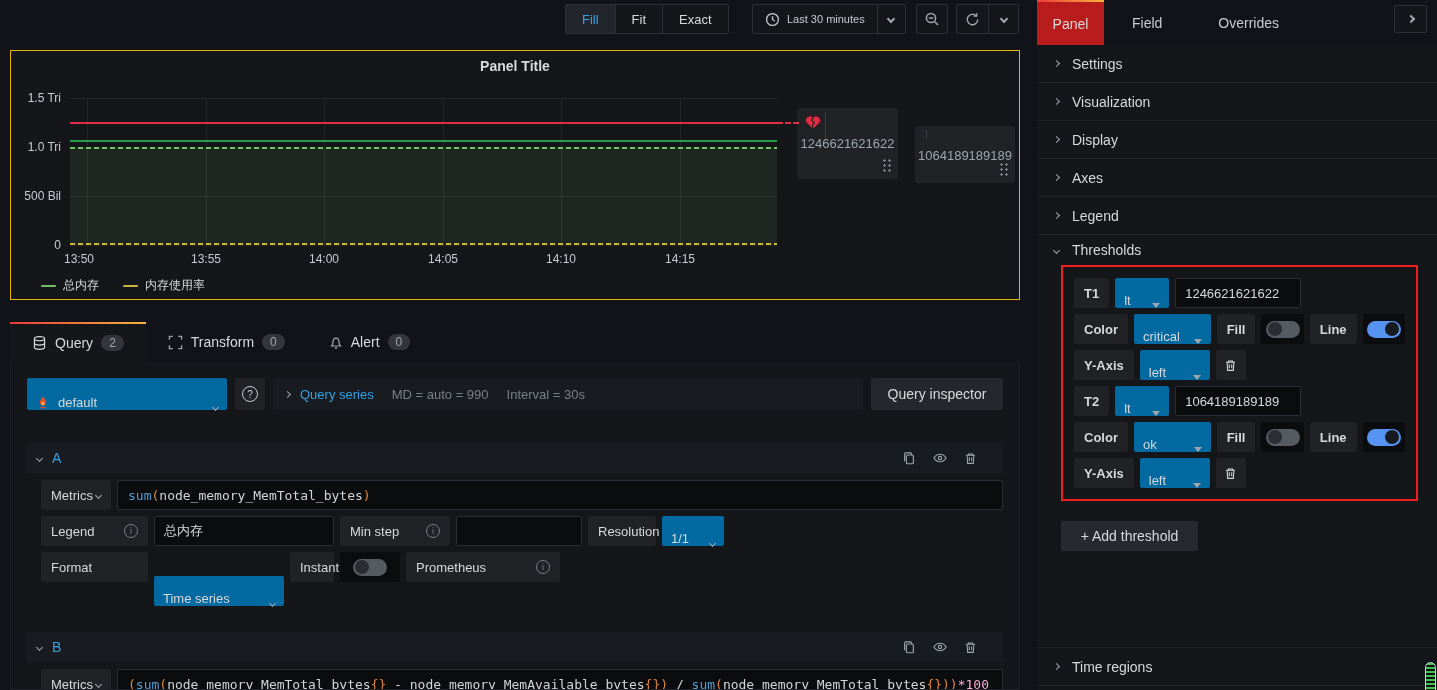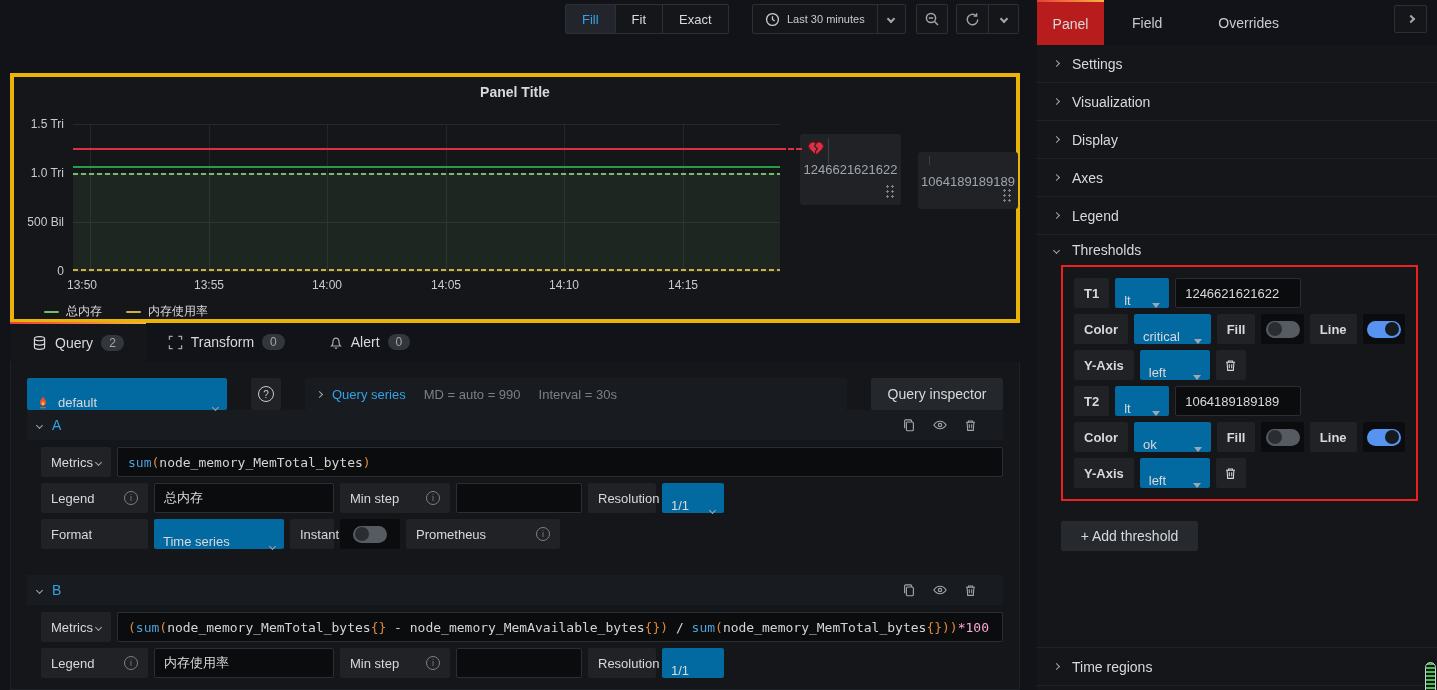--- a/index.html
+++ b/index.html
@@ -36,21 +36,21 @@
   .timepicker { position:absolute; left:752px; top:4px; height:30px; display:flex; border:1px solid #2c3036; border-radius:2px; background:#141619; }
   .timepicker .main { display:flex; align-items:center; gap:7px; padding:0 12px; font-size:11px; color:#c7ccd1; cursor:pointer; }
   .timepicker .dd { width:28px; display:flex; align-items:center; justify-content:center; border-left:1px solid #2c3036; cursor:pointer; }
   .toolbtn { position:absolute; top:4px; height:30px; background:#141619; border:1px solid #2c3036; border-radius:2px; display:flex; align-items:center; justify-content:center; cursor:pointer; }
   .refreshgrp { position:absolute; left:956px; top:4px; display:flex; }
   .refreshgrp .toolbtn { position:static; }
   .refreshgrp .toolbtn:last-child { border-left:none; border-radius:0 2px 2px 0; }
   .refreshgrp .toolbtn:first-child { border-radius:2px 0 0 2px; }
 
   
-  .chart-panel { position:absolute; left:10px; top:50px; width:1010px; height:250px; background:#141619; border:4px solid #eab308;margin-top:23px; }
+  .chart-panel { position:absolute; left:10px; top:50px; width:1010px; height:250px; background:#141619; border:1px solid #eab308; }
   .chart-title { position:absolute; top:7px; left:0; width:100%; text-align:center; font-size:14px; font-weight:700; color:#d8d9da; }
   .plot { position:absolute; left:59px; top:47px; width:707px; height:147px; }
   .gl-h { position:absolute; left:0; width:100%; height:1px; background:#24262a; }
   .gl-v { position:absolute; top:0; width:1px; height:100%; background:#24262a; }
   .ytick { position:absolute; left:0; width:50px; text-align:right; font-size:12px; color:#c7ccd1; }
   .xtick { position:absolute; top:201px; width:60px; margin-left:-30px; text-align:center; font-size:12px; color:#c7ccd1; }
   .thr-line { position:absolute; left:0; width:100%; height:2px; }
   .ser-line { position:absolute; left:0; width:100%; height:2px; }
   .ser-fill { position:absolute; left:0; width:100%; }
   .chart-legend { position:absolute; left:30px; top:226px; display:flex; gap:24px; align-items:center; }
@@ -65,21 +65,21 @@
   .h2 { left:904px; top:75px; width:100px; height:57px; }
   .heart { position:absolute; left:8px; top:7px; }
 
   
   .query-card { position:absolute; left:10px; top:322px; width:1010px; height:368px; }
   .qtabs { height:40px; display:flex; align-items:stretch; }
   .qtab { display:flex; align-items:center; gap:8px; padding:0 22px; font-size:14px; color:#d8d9da; cursor:pointer; position:relative; }
   .qtab.active { background:#141619; border-top:2px solid; border-image:linear-gradient(90deg,#eb3b3b,#f5b73d) 1; }
   .badge { background:#33373c; color:#9fa7ae; font-size:12px; border-radius:9px; padding:1px 8px; }
   .qcontent { background:#141619; border:1px solid #1d2024; border-top:none; height:328px; padding:16px; overflow:hidden; }
-  .dsrow { display:flex; gap:24px; height:32px; }
+  .dsrow { display:flex; gap:8px; height:32px; margin-bottom:33px; }
   .ds-sel { width:200px; height:32px; }
   .helpbtn { width:30px; height:32px; }
   .optstrip { flex:1; background:#181b1f; border-radius:2px; display:flex; align-items:center; gap:10px; padding:0 12px; font-size:13px; }
   .optstrip .qo { color:#33a2e5; cursor:pointer; }
   .optstrip .meta { color:#7b8087; margin-left:8px; }
   .qinspector { width:132px; height:32px; background:#24272c; border:none; border-radius:2px; color:#d8d9da; font-size:14px; font-weight:500; cursor:pointer; }
   .qblock { margin-bottom:26px; }
   .qhead { height:30px; background:#181b20; display:flex; align-items:center; padding:0 10px; gap:10px; margin-bottom:7px; }
   .qref { color:#33a2e5; font-size:14px; font-weight:500; }
   .qicons { margin-left:auto; display:flex; gap:16px; align-items:center; }
@@ -96,21 +96,21 @@
   .sb-tab-active { width:67px; background:#b91c1c; border-top:2px solid; border-image:linear-gradient(90deg,#eb3b3b,#f5b73d) 1; display:flex; align-items:center; justify-content:center; font-size:14px; color:#d8d9da; cursor:pointer; }
   .sb-tab { display:flex; align-items:center; padding:0 28px; font-size:14px; color:#c7ccd1; cursor:pointer; }
   .collapsebtn { position:absolute; right:10px; top:5px; width:33px; height:28px; background:#141619; border:1px solid #2c3036; border-radius:2px; display:flex; align-items:center; justify-content:center; cursor:pointer; }
   .sb-content { position:relative; background:#141619; height:645px; }
   .sb-row { height:38px; display:flex; align-items:center; gap:13px; padding-left:17px; border-bottom:1px solid #1f2226; font-size:14px; font-weight:500; color:#d8d9da; cursor:pointer; }
   .thr-head { height:30px; display:flex; align-items:center; gap:13px; padding-left:17px; font-size:14px; font-weight:500; color:#d8d9da; cursor:pointer; }
   .thr-box { margin-left:24px; width:357px; border:2px solid #ef1f1f; padding:11px; }
   .trow { display:flex; gap:6px; margin-bottom:6px; }
   .trow:last-child { margin-bottom:0; }
   .chip.bold { font-weight:700; }
-  .w54{width:54px;} .w126{width:126px;} .w90{width:90px;} .w70{width:70px;} .w62{width:62px;} .w130{width:130px;} .w180{width:180px;} .w126i{width:126px;} .w107{width:107px;} .w110{width:110px;} .w68{width:68px;} .w44{width:44px;} .w154{width:154px;} .tglw{width:60px;}
+  .w54{width:54px;} .w126{width:126px;} .w90{width:90px;} .w70{width:70px;} .w62{width:62px;} .w130{width:130px;margin-top:24px;} .w180{width:180px;} .w126i{width:126px;} .w107{width:107px;} .w110{width:110px;} .w68{width:68px;} .w44{width:44px;} .w154{width:154px;} .tglw{width:60px;}
   .addbtn { margin:20px 0 0 24px; width:137px; height:30px; background:#26292e; border:none; border-radius:2px; color:#d8d9da; font-size:14px; font-weight:500; cursor:pointer; }
   .sb-bottom { position:absolute; left:0; top:602px; width:100%; border-top:1px solid #1f2226; }
   .scrollthumb { position:absolute; right:1px; top:617px; width:11px; height:72px; border:1px solid #cfd3d7; border-radius:6px;
       background:repeating-linear-gradient(180deg,#43c04f 0 2px,#101214 2px 4px); }
 </style>
 </head>
 <body>
 
 <div class="topbar">
   <div class="seg">

